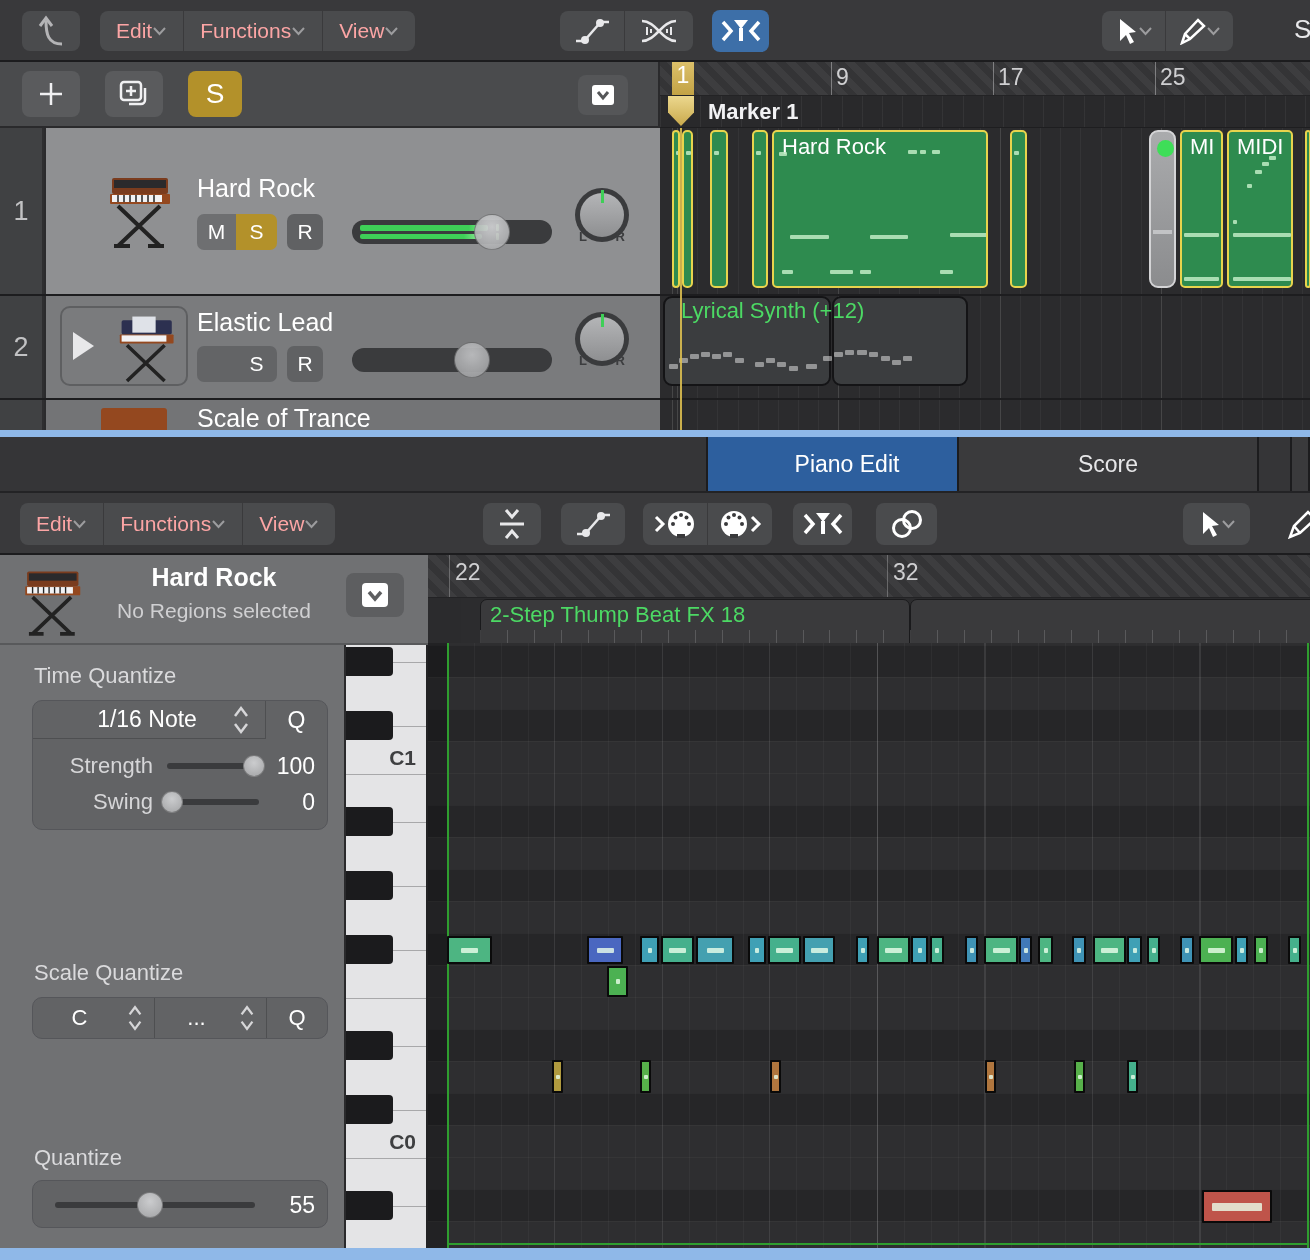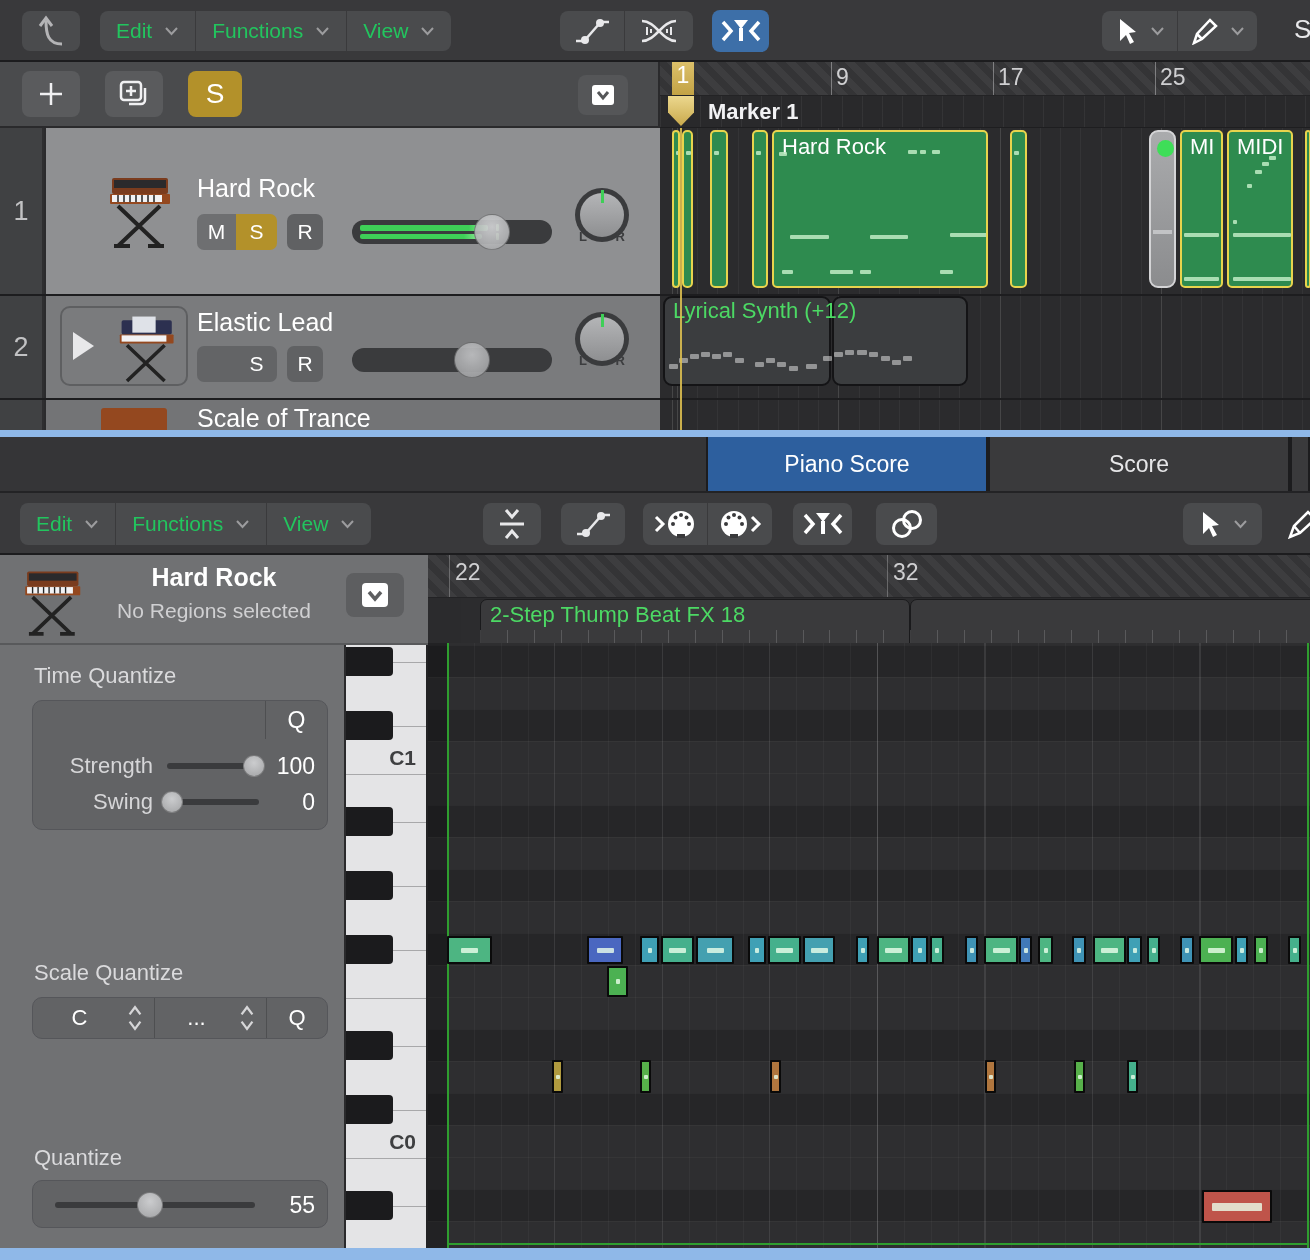--- a/index.html
+++ b/index.html
@@ -5,22 +5,22 @@
   html,body{margin:0;padding:0;background:#1c1c1e;}
   *{box-sizing:border-box;}
   #app{position:relative;width:1310px;height:1260px;overflow:hidden;
        font-family:"Liberation Sans",sans-serif;color:#e4e4e6;background:#2b2b2d;}
   .abs{position:absolute;}
 
   
   .tbar{background:#39393b;border-bottom:2px solid #1c1c1e;}
   .btn{background:#4a4b4d;border-radius:8px;display:flex;align-items:center;justify-content:center;}
   .menu-group{background:#4a4b4d;border-radius:8px;display:flex;overflow:hidden;}
-  .menu-cell{display:flex;align-items:center;justify-content:center;gap:12px;height:100%;
-             border-right:1px solid #3a3a3c;font-size:21px;color:#22c55e;padding:0 16px;}
+  .menu-cell{display:flex;align-items:center;justify-content:center;height:100%;
+             border-right:1px solid #3a3a3c;font-size:21px;color:#fca5a5;padding:0 16px;}
   .menu-cell:last-child{border-right:none;}
   .chev{width:15px;height:10px;}
   .blue-btn{background:#3d6fa8;}
   svg{display:block;}
 
   
   #track-toolbar{background:#4a4b4d;border-bottom:2px solid #2a2a2c;border-right:2px solid #2a2a2c;}
   .tt-btn{background:#5a5b5d;border-radius:8px;color:#f0f0f2;font-size:30px;
           display:flex;align-items:center;justify-content:center;}
   .gold{background:#b3912a !important;}
@@ -438,21 +438,21 @@
           <div class="mdash" style="left: 4px; top: 145px; width: 58px;"></div>
         </div>
         <div class="region" style="left: 645px; width: 6px;">
           <div class="mdash" style="left: 2px; top: 19px; width: 5px;"></div>
         </div>
       </div>
     <div class="lane-sep" style="top:166px;"></div>
     <div id="lane2" class="abs" style="left:0;top:168px;width:650px;height:102px;">
       <div class="lyr" style="left:3px;width:168px;"></div>
       <div class="lyr" style="left:172px;width:136px;"></div>
-      <div class="lyr-label" style="left:13px;top:2px;">Lyrical Synth (+12)</div>
+      <div class="lyr-label" style="left:21px;top:2px;">Lyrical Synth (+12)</div>
       <div id="lyr-dashes" class="abs" style="left:3px;top:0;width:306px;height:92px;">
           <div class="gdash" style="left: 6px; top: 68px; width: 9px;"></div>
           <div class="gdash" style="left: 16px; top: 62px; width: 9px;"></div>
           <div class="gdash" style="left: 27px; top: 58px; width: 9px;"></div>
           <div class="gdash" style="left: 38px; top: 56px; width: 9px;"></div>
           <div class="gdash" style="left: 49px; top: 58px; width: 9px;"></div>
           <div class="gdash" style="left: 60px; top: 56px; width: 9px;"></div>
           <div class="gdash" style="left: 72px; top: 62px; width: 9px;"></div>
           <div class="gdash" style="left: 92px; top: 66px; width: 9px;"></div>
           <div class="gdash" style="left: 103px; top: 62px; width: 9px;"></div>
@@ -470,23 +470,23 @@
         </div>
     </div>
     <div class="lane-sep" style="top:270px;"></div>
     <div class="playhead" style="left:20px;height:302px;"></div>
   </div>
 
   <div class="abs" id="divider" style="left:0;top:430px;width:1310px;height:7px;"></div>
 
   <div class="abs" id="tabbar" style="left:0;top:437px;width:1310px;height:56px;">
     <div class="tab active" style="left:706px;width:282px;">
-      <span>Piano Score</span>
-    </div>
-    <div class="tab" style="left:988px;width:302px;">
+      <span>Piano Edit</span>
+    </div>
+    <div class="tab" style="left:957px;width:302px;">
       <span>Score</span>
     </div>
     <div class="tab" style="left:1290px;width:20px;"></div>
   </div>
 
   <div class="abs tbar" style="left:0;top:493px;width:1310px;height:62px;">
     <div class="abs menu-group" style="left:20px;top:10px;height:42px;">
       <div class="menu-cell">
         <span>Edit</span>
         <span class="chev">
@@ -620,20 +620,29 @@
             <rect x="4" y="3" width="26" height="24" rx="4" fill="#fff"></rect>
             <polyline points="11,12 17,19 23,12" fill="none" stroke="#5d5e60" stroke-width="3.5"></polyline>
           </svg>
         </span>
     </div>
   </div>
 
   <div class="abs" id="inspector" style="left:0;top:645px;width:346px;height:603px;">
     <div class="insp-label" style="top:18px;">Time Quantize</div>
     <div class="group" style="top:55px;height:130px;">
+      <div class="grow1" style="border-bottom:1px solid #4e4f51;">
+        <span style="flex:1;text-align:center;font-size:23px;color:#fff;padding-left:30px;">1/16 Note</span>
+        <span class="stepper">
+            <svg width="20" height="30" viewBox="0 0 20 30">
+              <polyline points="4,11 10,3 16,11" fill="none" stroke="#d6d6d8" stroke-width="2.5"></polyline>
+              <polyline points="4,19 10,27 16,19" fill="none" stroke="#d6d6d8" stroke-width="2.5"></polyline>
+            </svg>
+          </span>
+      </div>
       <div class="gq" style="height:38px;">Q</div>
       <div class="slrow" style="top:48px;">
         <div class="sllabel">Strength</div>
         <div class="sltrack" style="width:92px;">
           <div class="slhandle" style="right:-6px;"></div>
         </div>
         <div class="slval">100</div>
       </div>
       <div class="slrow" style="top:84px;">
         <div class="sllabel">Swing</div>

